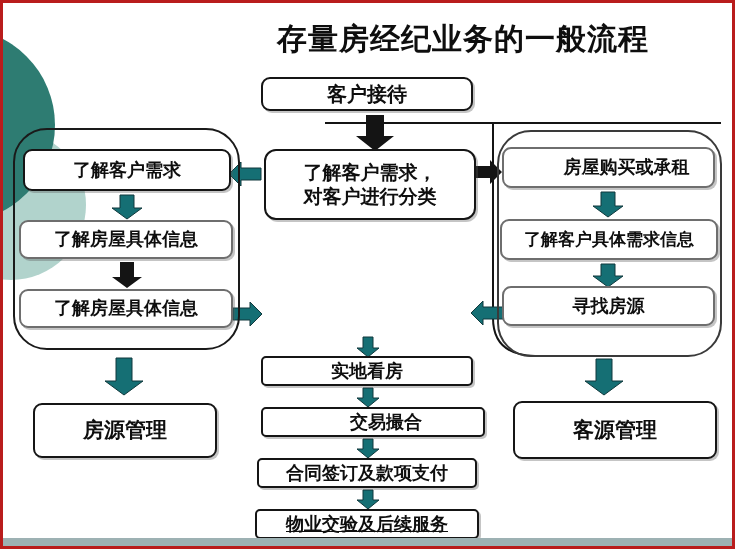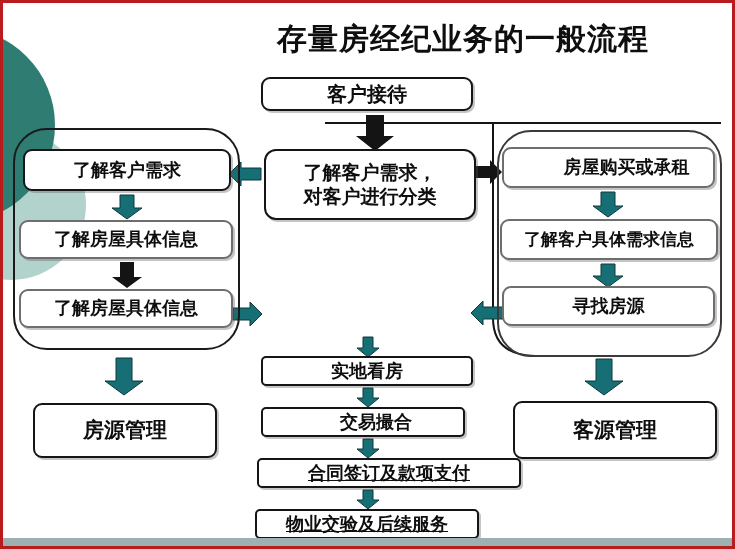--- a/index.html
+++ b/index.html
@@ -78,18 +78,18 @@
   <div class="box gray" style="left:16px;top:286px;width:214px;height:39px;">了解房屋具体信息</div>
   <div class="box" style="left:30px;top:400px;width:184px;height:55px;font-size:21px;">房源管理</div>
 
   <div class="container right" style="left:494px;top:127px;width:225px;height:227px;"></div>
   <div class="box gray" style="left:499px;top:144px;width:213px;height:41px;padding-left:36px;">房屋购买或承租</div>
   <div class="box gray" style="left:497px;top:216px;width:218px;height:41px;font-size:17px;">了解客户具体需求信息</div>
   <div class="box gray" style="left:499px;top:283px;width:213px;height:40px;">寻找房源</div>
   <div class="box" style="left:510px;top:398px;width:204px;height:58px;font-size:21px;">客源管理</div>
 
   <div class="box" style="left:258px;top:353px;width:212px;height:30px;border-radius:5px;">实地看房</div>
-  <div class="box" style="left:258px;top:404px;width:204px;height:30px;border-radius:5px;padding-left:26px;">交易撮合</div>
-  <div class="box" style="left:254px;top:455px;width:264px;height:30px;border-radius:5px;text-decoration:underline;">合同签订及款项支付</div>
+  <div class="box" style="left:258px;top:404px;width:224px;height:30px;border-radius:5px;padding-left:26px;">交易撮合</div>
+  <div class="box" style="left:254px;top:455px;width:220px;height:30px;border-radius:5px;">合同签订及款项支付</div>
   <div class="box" style="left:252px;top:506px;width:224px;height:30px;border-radius:5px;text-decoration:underline;">物业交验及后续服务</div>
 
   <div class="bottombar" style="background:#9db1b3;"></div>
 </div>
 
 </body></html>

